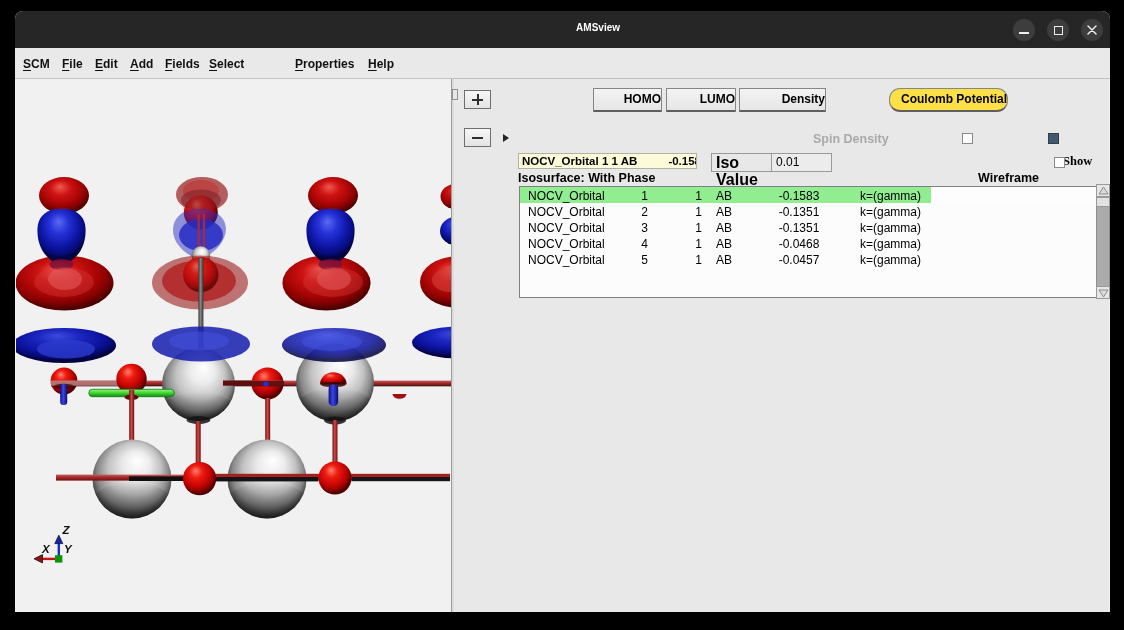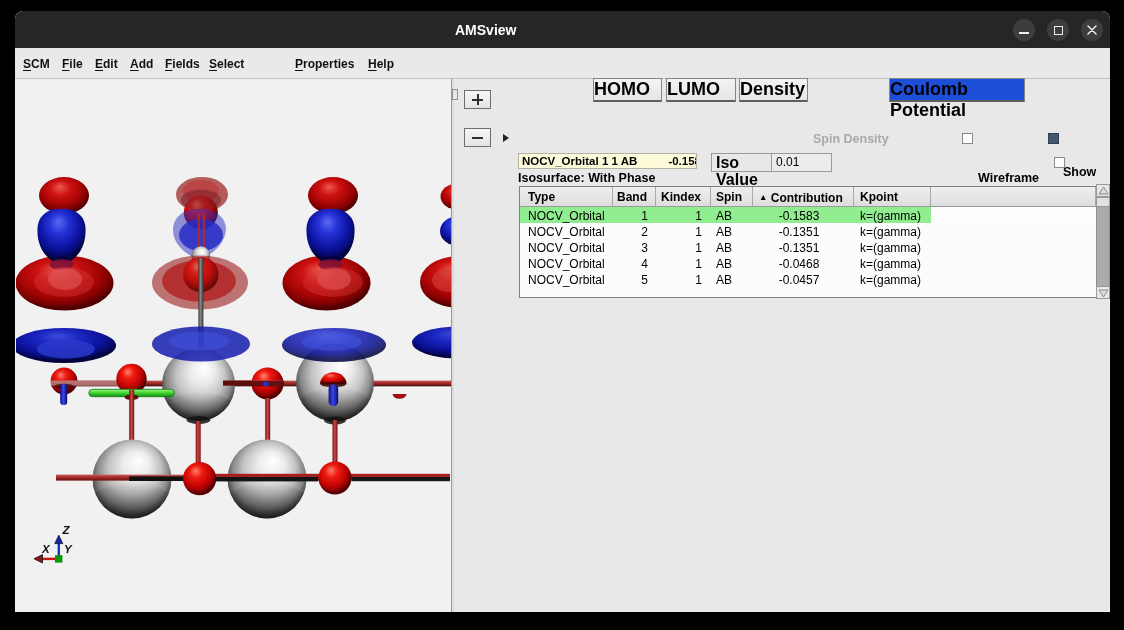--- a/index.html
+++ b/index.html
@@ -1,28 +1,28 @@
 <!DOCTYPE html>
 <html><head>
 <meta charset="utf-8">
 <style>
   html,body{margin:0;padding:0;background:#000;width:1124px;height:630px;overflow:hidden;}
   *{box-sizing:border-box;font-family:"Liberation Sans",sans-serif;}
   .abs{position:absolute;}
   #win{position:absolute;left:15px;top:11px;width:1095px;height:601px;background:#f1f1f1;border-radius:8px 8px 0 0;}
   #titlebar{position:absolute;left:15px;top:11px;width:1095px;height:37px;background:#262626;border-radius:8px 8px 0 0;}
-  #title{position:absolute;left:455px;top:21.5px;width:165px;text-align:left;color:#fff;font-size:14px;font-weight:bold;}
+  #title{position:absolute;left:455px;top:21.5px;width:165px;text-align:right;color:#fff;font-size:10px;font-weight:bold;}
   .wbtn{position:absolute;top:19px;width:22px;height:22px;border-radius:50%;background:#3d3d3d;}
   #menubar{position:absolute;left:15px;top:48px;width:1095px;height:31px;background:#e9e9e9;border-bottom:1px solid #c2c2c2;}
   .mi{position:absolute;top:57px;font-size:12px;font-weight:bold;color:#111;}
   .mi u{text-decoration:underline;text-underline-offset:2px;}
   #rpanel{position:absolute;left:454px;top:79px;width:655px;height:533px;background:#e8e8e8;}
   #splitter{position:absolute;left:451px;top:79px;width:3px;height:533px;background:#dcdcdc;border-left:1px solid #9a9a9a;}
   .sqbtn{position:absolute;width:27px;height:19px;background:linear-gradient(#f7f7f7,#e3e3e3);border:1px solid #6e6e6e;}
-  .tab{position:absolute;top:78px;height:24px;background:linear-gradient(#f3f3f3,#e6e6e6);border:1px solid #868686;border-bottom:2px solid #5f5f5f;border-radius:1px;font-size:18px;font-weight:bold;color:#000;text-align:left;line-height:21px;}
+  .tab{position:absolute;top:88px;height:24px;background:linear-gradient(#f3f3f3,#e6e6e6);border:1px solid #868686;border-bottom:2px solid #5f5f5f;border-radius:1px;font-size:12px;font-weight:bold;color:#000;text-align:right;line-height:21px;}
   .cb{position:absolute;width:11px;height:11px;background:#fdfdfd;border:1px solid #8a8a8a;}
   .cblab{position:absolute;font-size:12.5px;font-weight:bold;color:#000;margin-top:40px;}
   #yfield{position:absolute;left:518px;top:153px;width:179px;height:16px;background:#fcfad8;border:1px solid #b2b2a2;font-size:11.5px;font-weight:bold;line-height:14px;overflow:hidden;white-space:nowrap;text-align:right;}
   #isolab{position:absolute;left:711px;top:153px;width:61px;height:19px;background:#e8e8e8;border:1px solid #9a9a9a;font-size:16px;font-weight:bold;line-height:17px;padding-left:4px;}
   #isoval{position:absolute;left:771px;top:153px;width:61px;height:19px;background:#ececec;border:1px solid #9a9a9a;font-size:12px;line-height:17px;padding-left:4px;}
   #tbl{position:absolute;left:519px;top:186px;width:578px;height:112px;border:1px solid #808080;background:#fcfcfc;font-size:12px;}
   .trow{display:flex;height:16px;line-height:18px;}
   .thead{display:flex;height:20px;line-height:20px;background:linear-gradient(#efefef,#dddddd);border-bottom:1px solid #9a9a9a;font-weight:bold;}
   .thead .c{border-right:1px solid #a8a8a8;}
   .c{overflow:hidden;white-space:nowrap;}
@@ -237,47 +237,38 @@
 <div id="splitter"></div>
 <div class="sqbtn" style="left:464px;top:90px;">
     <div class="abs" style="left:7px;top:7.5px;width:11px;height:2px;background:#2e2e2e;"></div>
     <div class="abs" style="left:11.5px;top:3px;width:2px;height:11px;background:#2e2e2e;"></div>
   </div>
 <div class="sqbtn" style="left:464px;top:128px;">
     <div class="abs" style="left:7px;top:7.5px;width:11px;height:2.4px;background:#2e2e2e;"></div>
   </div>
 <div class="tab" style="left:593px;width:69px;">HOMO</div>
 <div class="tab" style="left:666px;width:70px;">LUMO</div>
-<div class="tab" style="left:739px;width:69px;">Density</div>
+<div class="tab" style="left:739px;width:87px;">Density</div>
 <div class="cblab" style="left:813px;top:92px;color:#a9a9a9;">Spin Density</div>
-<div class="tab" style="left:889px;width:136px;background:#1d4ed8;">Coulomb Potential</div>
+<div class="tab" style="left:889px;width:119px;background:#fde047;border-radius:11px;">Coulomb Potential</div>
 <div class="abs" style="left:503px;top:134px;width:0;height:0;border-left:6.5px solid #222;border-top:4.5px solid transparent;border-bottom:4.5px solid transparent;"></div>
 <div class="cblab" style="left:518px;top:131px;">Isosurface: With Phase</div>
 <div class="cb" style="left:962px;top:133px;"></div>
 <div class="cblab" style="left:978px;top:131px;">Wireframe</div>
 <div class="cb" style="left:1048px;top:133px;background:#43576d;border-color:#2e3f52;"></div>
-<div class="cblab" style="left:1063px;top:125px;">Show</div>
+<div class="cblab" style="left:1063px;top:114px;font-family:Liberation Serif, serif;">Show</div>
 <div class="cb" style="left:1054px;top:157px;"></div>
 <div class="cblab" style="left:1069px;top:155px;">Bar</div>
 <div id="yfield">
     <span style="position:absolute;left:3px;">NOCV_Orbital 1 1 AB</span>
     <span style="position:absolute;right:-5px;">-0.158</span>
   </div>
 <div id="isolab">Iso Value</div>
 <div id="isoval">0.01</div>
 <div id="tbl">
-  <div class="thead">
-      <div class="c c1">Type</div>
-      <div class="c c2">Band</div>
-      <div class="c c3">Kindex</div>
-      <div class="c c4">Spin</div>
-      <div class="c c5" style="text-align:left;padding-left:6px;"><span style="font-size:8.5px;vertical-align:1.5px;">▲</span>&nbsp;Contribution</div>
-      <div class="c c6">Kpoint</div>
-      <div class="c" style="flex:1;"></div>
-    </div>
   <div class="trow green">
       <div class="c c1">NOCV_Orbital</div>
       <div class="c c2">1</div>
       <div class="c c3">1</div>
       <div class="c c4">AB</div>
       <div class="c c5">-0.1583</div>
       <div class="c c6">k=(gamma)</div>
       <div class="c" style="flex:1;"></div>
     </div>
   <div class="trow">

